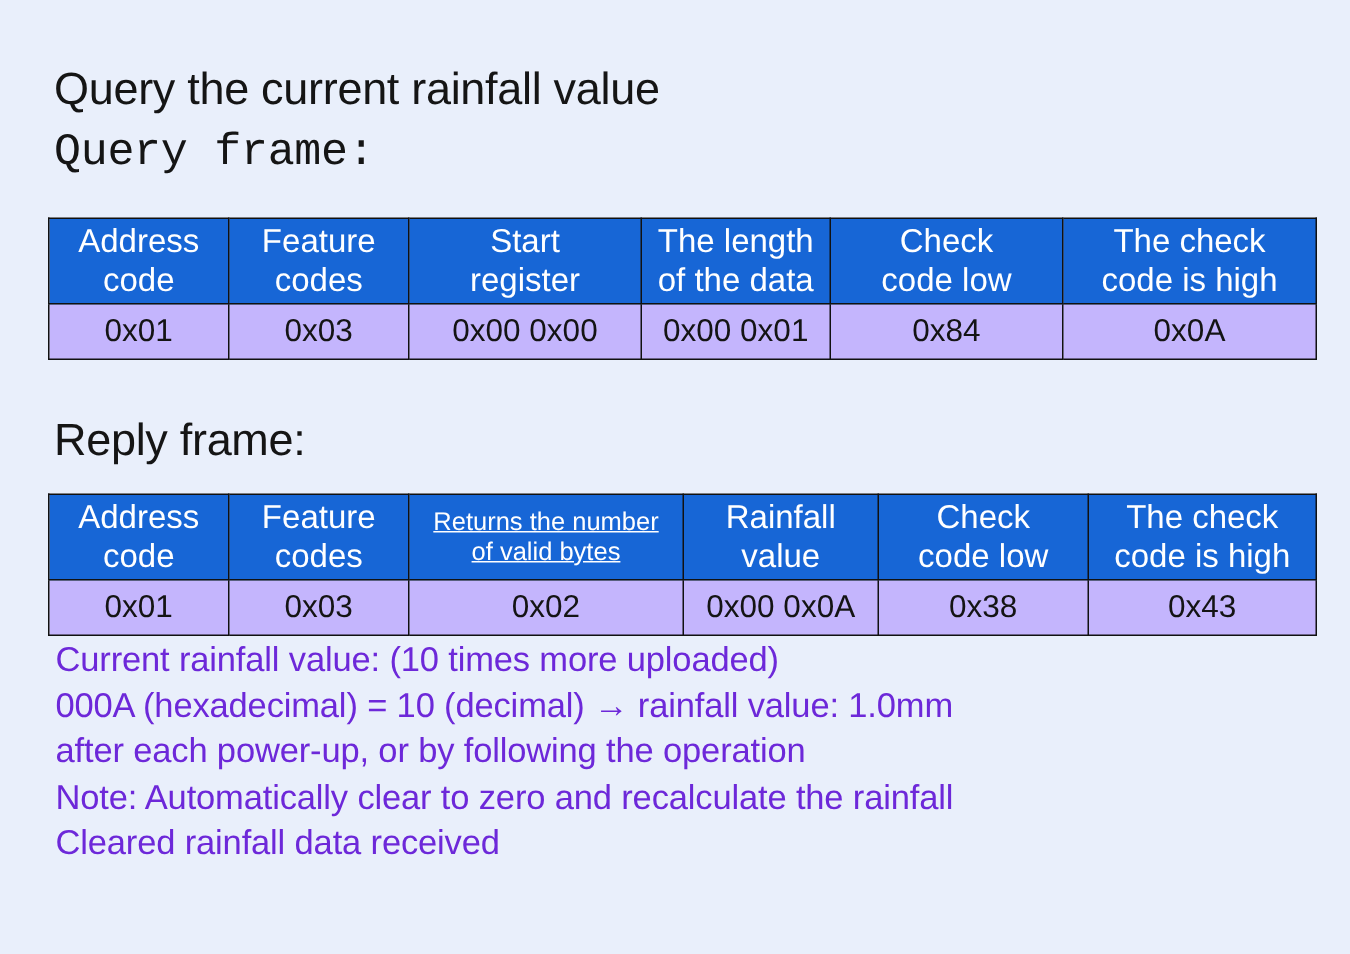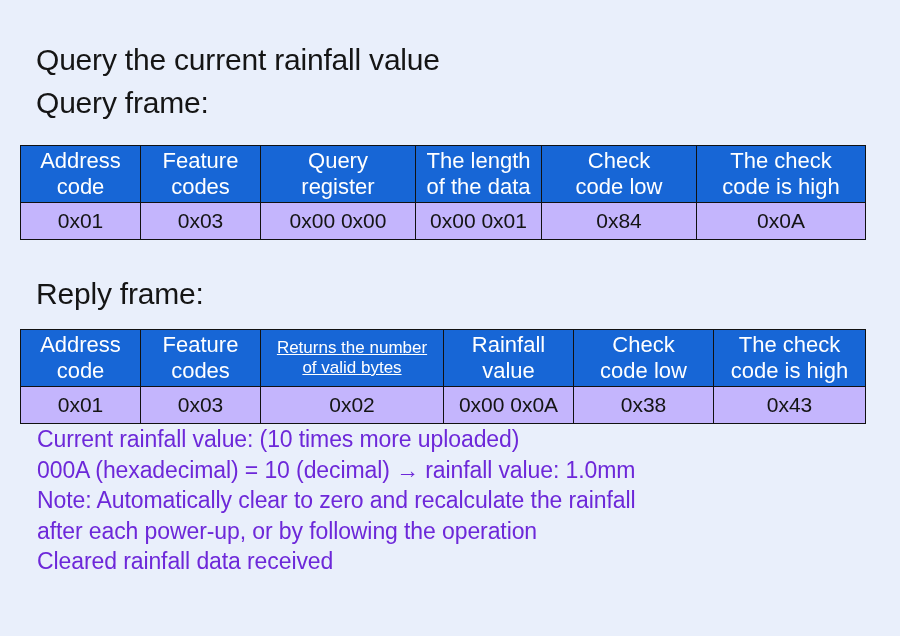--- a/index.html
+++ b/index.html
@@ -26,26 +26,26 @@
     position: absolute;
     left: 36px;
     font-size: 30px;
     font-weight: 400;
     letter-spacing: -0.2px;
     color: #151515;
     white-space: nowrap;
     line-height: 1.05;
   }
   #doc-title { top: 44px; }
-  #query-frame-label { top: 87px; }
+  #query-frame-label { top: 87px; font-family: Liberation Mono, monospace; }
   #reply-frame-label { top: 278px; }
 
   table.frame-table {
     position: absolute;
-    left: 20px;
+    left: 32px;
     border-collapse: collapse;
     table-layout: fixed;
     background: #efefef;
     border: 1px solid #111;
   }
   table.frame-table th,
   table.frame-table td {
     border: 1px solid #111;
     padding: 0;
     margin: 0;
@@ -111,21 +111,21 @@
       <tr>
         <th>
           <span>Address</span><br>
           <span>code</span>
         </th>
         <th>
           <span>Feature</span><br>
           <span>codes</span>
         </th>
         <th>
-          <span>Query</span><br>
+          <span>Start</span><br>
           <span>register</span>
         </th>
         <th>
           <span>The length</span><br>
           <span>of the data</span>
         </th>
         <th>
           <span>Check</span><br>
           <span>code low</span>
         </th>
@@ -194,18 +194,18 @@
         <td>0x00 0x0A</td>
         <td>0x38</td>
         <td>0x43</td>
       </tr>
     </tbody>
   </table>
 
   <div class="notes">
     <span class="note-line">Current rainfall value: (10 times more uploaded)</span>
     <span class="note-line">000A (hexadecimal) = 10 (decimal) → rainfall value: 1.0mm</span>
+    <span class="note-line">after each power-up, or by following the operation</span>
     <span class="note-line">Note: Automatically clear to zero and recalculate the rainfall</span>
-    <span class="note-line">after each power-up, or by following the operation</span>
     <span class="note-line">Cleared rainfall data received</span>
   </div>
 
 </div>
 
 </body></html>

